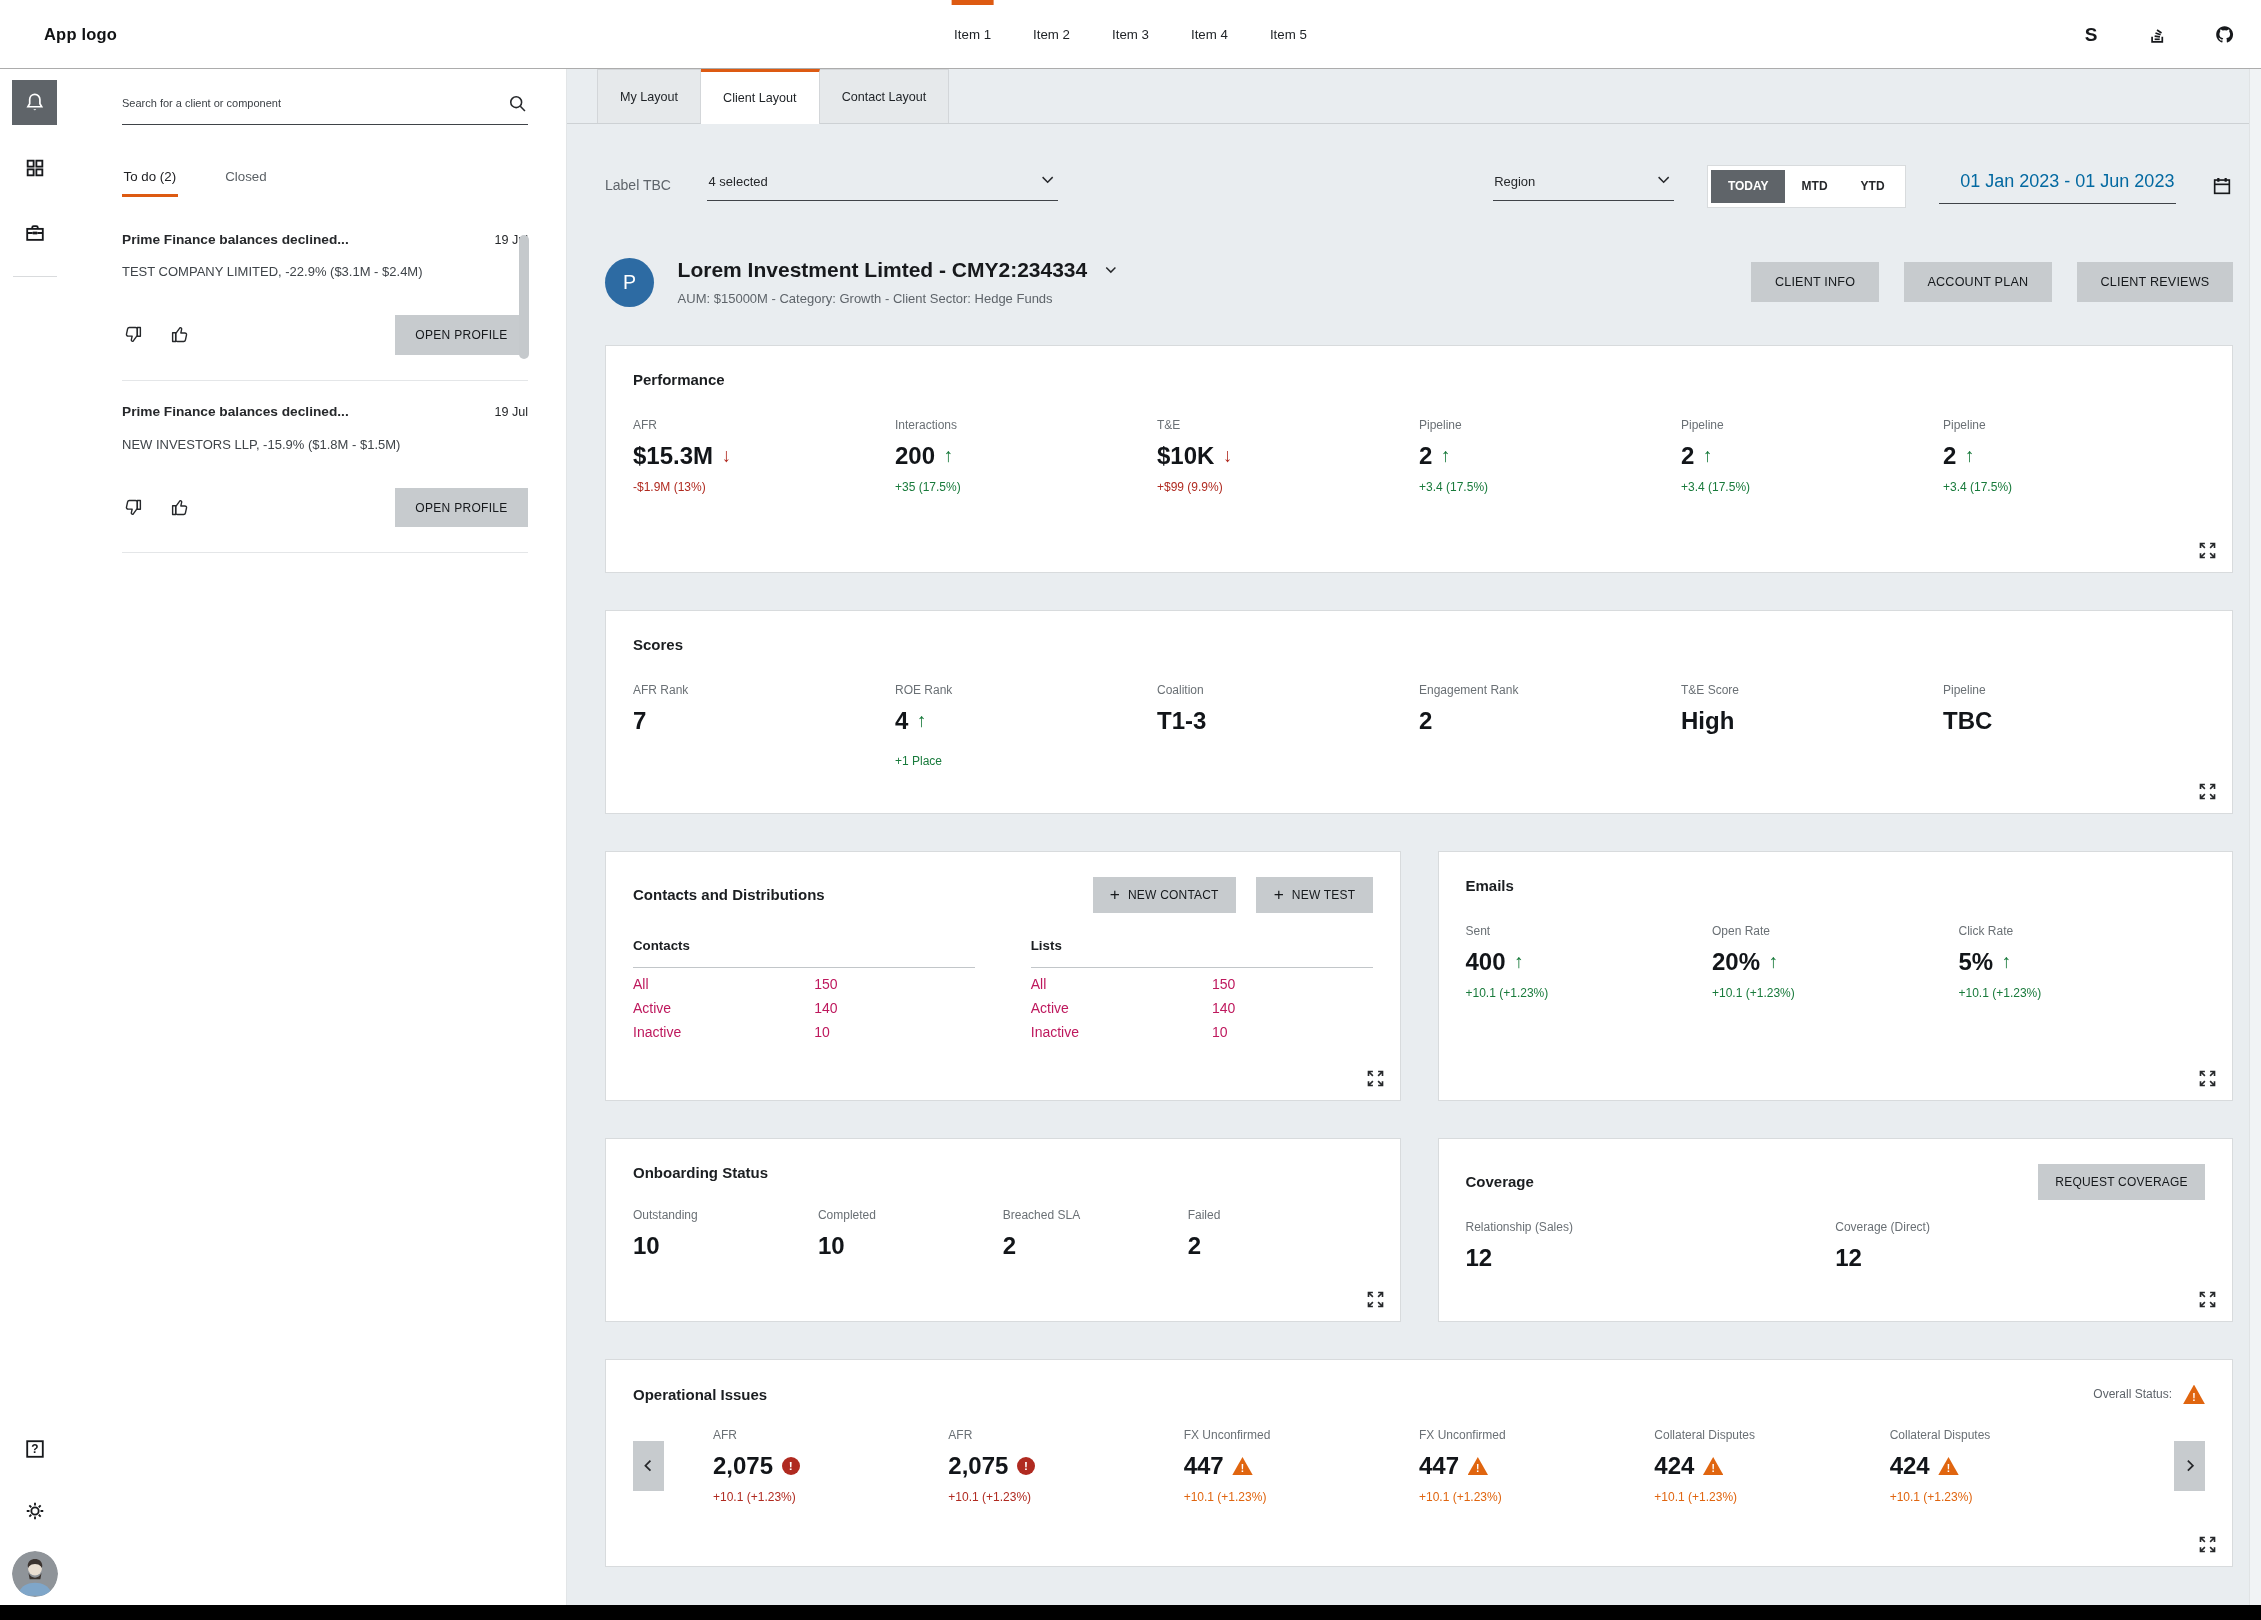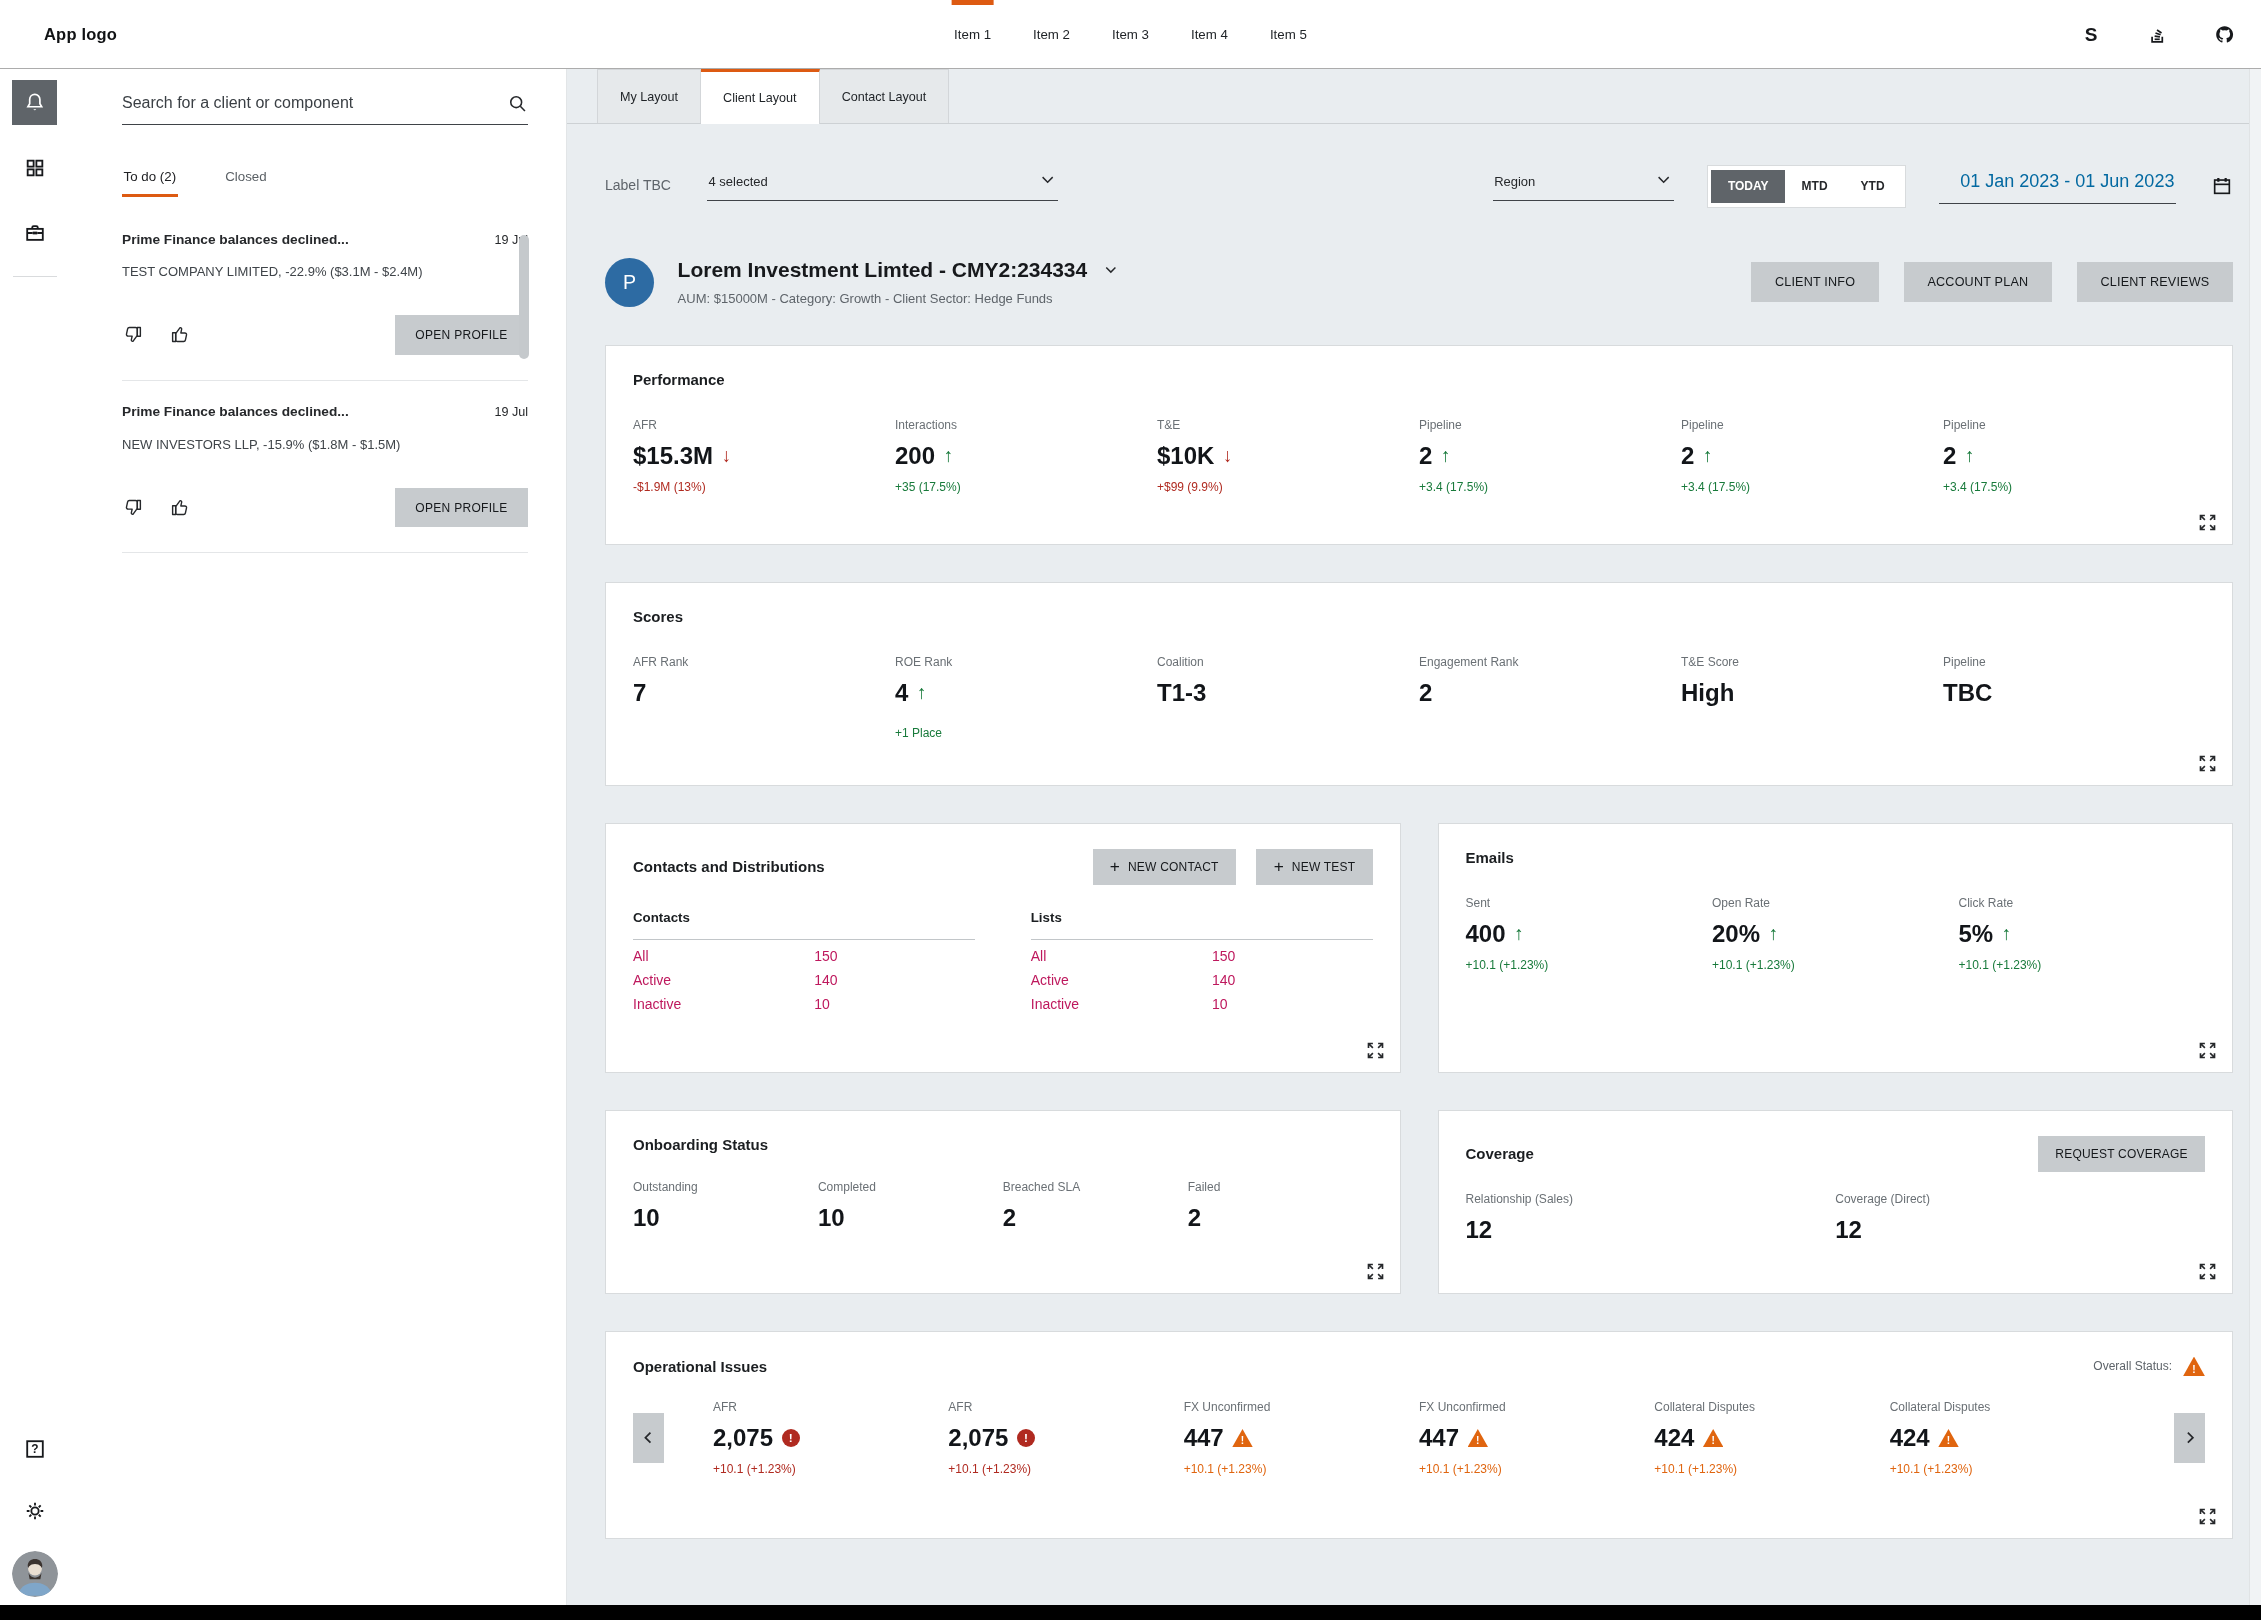--- a/index.html
+++ b/index.html
@@ -28,21 +28,21 @@
   .rail{ width:69px; background:#fff; display:flex; flex-direction:column; align-items:center; padding:11px 0 7.9px; }
   .rail-btn{ width:45px; height:45px; display:grid; place-items:center; margin-bottom:20.4px; cursor:pointer; }
   .rail-btn.active{ background:var(--raildark); }
   .rail-div{ width:44px; border-top:0.8px solid #D9DBDD; margin-top:0; }
   .rail-bottom{ margin-top:auto; display:flex; flex-direction:column; align-items:center; gap:17.3px; }
   .avatar-photo{ width:46px; height:46px; border-radius:50%; overflow:hidden; }
 
   
   .sidebar{ width:498px; background:#fff; padding:23.6px 38px 0 53px; position:relative; border-right:0.8px solid #E2E5E7; }
   .search{ display:flex; align-items:center; border-bottom:1.6px solid #3F4348; padding-bottom:10.2px; }
-  .search input{ border:none; outline:none; flex:1; font-size:16px; font-family:"Liberation Sans",sans-serif; color:#000000; background:transparent; }
+  .search input{ border:none; outline:none; flex:1; font-size:11px; font-family:"Liberation Sans",sans-serif; color:#000000; background:transparent; }
   .search input::placeholder{ color:#3A3F44; opacity:1; }
   .side-tabs{ display:flex; gap:46px; margin-top:44px; font-size:13.3px; }
   .stab{ padding:0 1.6px 10.2px; color:#5A6065; cursor:pointer; }
   .stab.active{ color:#202124; border-bottom:3.1px solid var(--orange); }
   .scards{ margin-top:11px; }
   .scard{ padding:23.6px 0 25px; border-bottom:0.8px solid #E4E6E8; }
   .scard-head{ display:flex; align-items:baseline; }
   .scard-title{ font-size:13.7px; font-weight:700; color:#26282B; }
   .scard-date{ margin-left:auto; font-size:12.6px; color:#26282B; }
   .scard-body{ margin-top:15.7px; font-size:13px; line-height:1.55; color:#3F4449; width:377px; }
@@ -352,21 +352,21 @@
       </div>
       <div class="cactions">
         <button class="gbtn">CLIENT INFO</button>
         <button class="gbtn">ACCOUNT PLAN</button>
         <button class="gbtn">CLIENT REVIEWS</button>
       </div>
     </div>
 
     <div class="cards-col">
 
-      <section class="card" style="height:200px">
+      <section class="card" style="height:228px">
         <div class="card-head">
             <span class="card-title">Performance</span>
           </div>
         <div class="metrics g6">
           <div class="metric">
             <div class="mlabel">AFR</div>
             <div class="mvalue">
                 <span>$15.3M</span>
                 <span class="arrow down">↓</span>
               </div>

